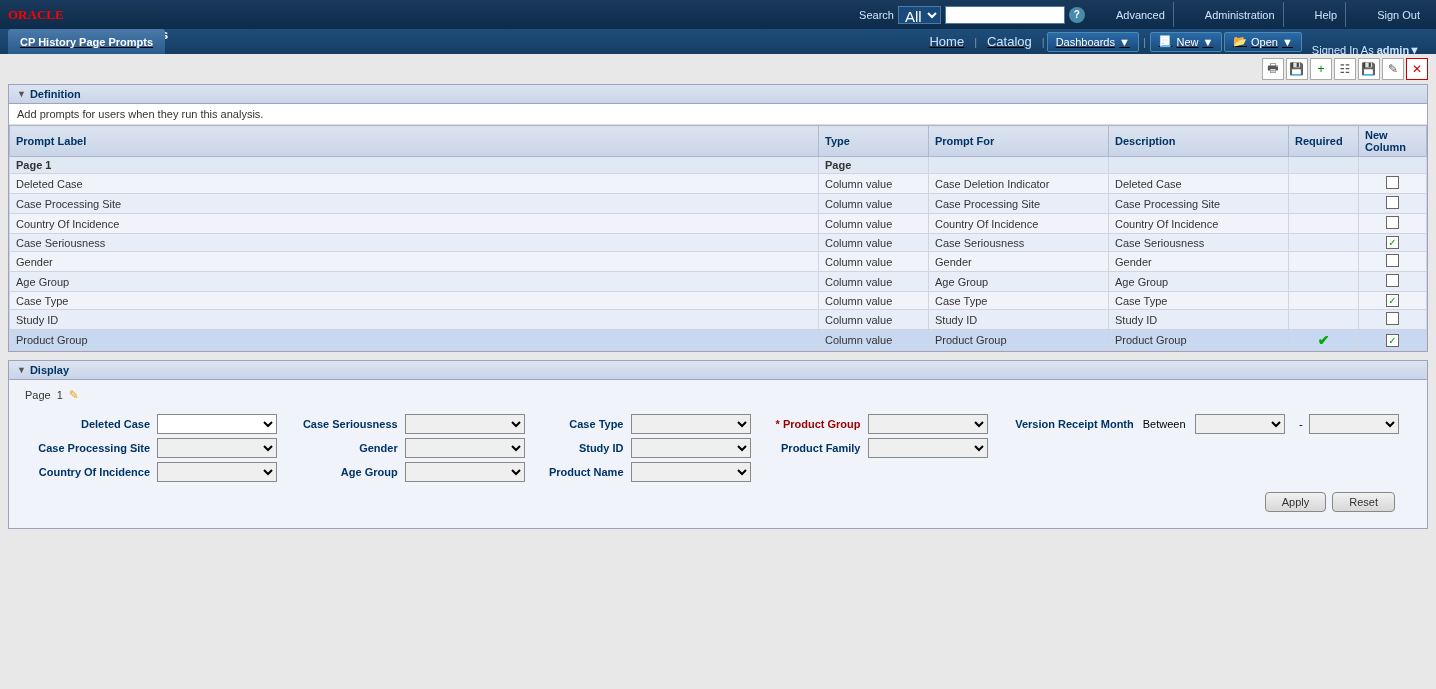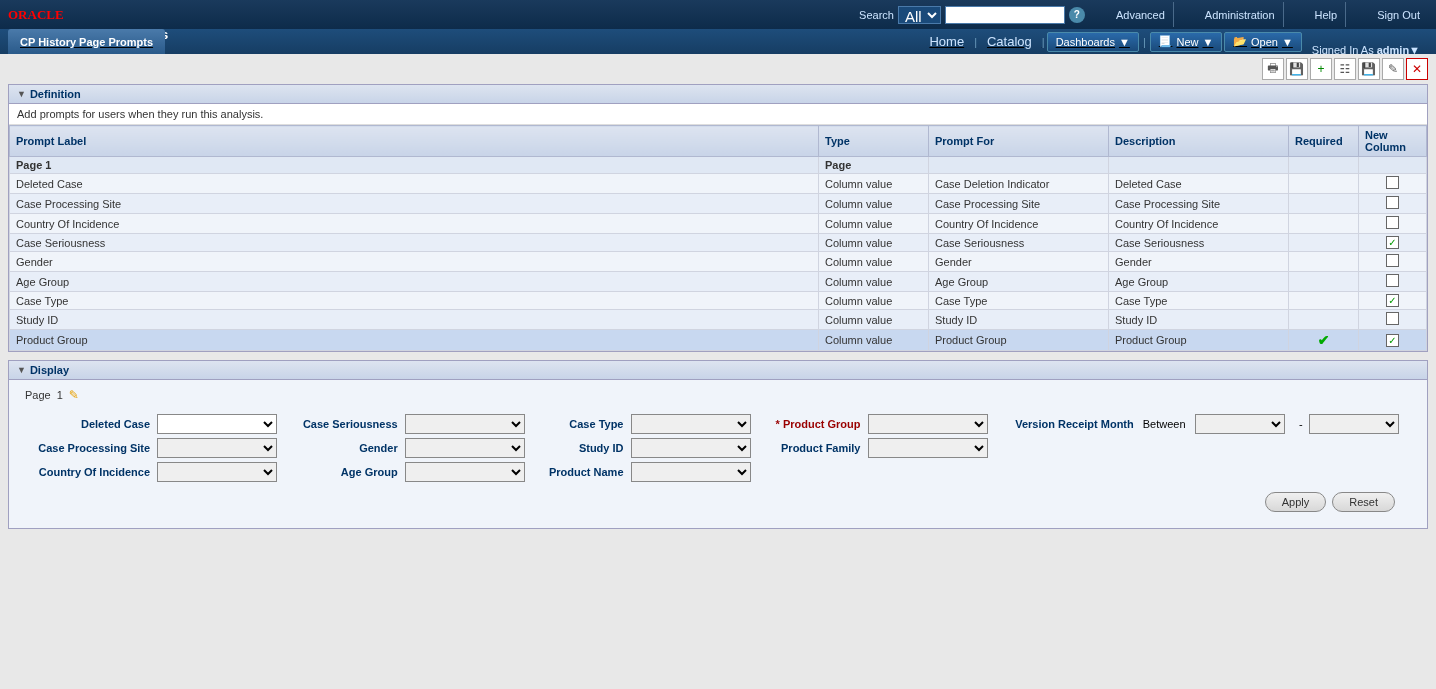--- a/index.html
+++ b/index.html
@@ -148,21 +148,21 @@
       background: #f0f4fa;
     }
     .display-content { padding: 8px 16px; }
     .page-label { font-size: 11px; color: #333; display: flex; align-items: center; gap: 6px; margin-bottom: 10px; }
     .page-edit-icon { color: #e8a000; cursor: pointer; font-size: 12px; }
 
     .action-row { display: flex; justify-content: flex-end; gap: 6px; padding: 8px 16px; }
     .action-btn {
       padding: 3px 16px; font-size: 11px; border: 1px solid #888;
       background: linear-gradient(to bottom, #f0f0f0, #d8d8d8);
-      cursor: pointer; color: #333; border-radius: 10px;
+      cursor: pointer; color: #333; border-radius: 4px;
     }
 
     .filter-table { width: 100%; border-collapse: collapse; }
     .filter-table td { padding: 2px 4px; vertical-align: middle; }
     .filter-table .lbl { font-weight: bold; color: #003366; text-align: right; white-space: nowrap; padding-right: 3px; }
     .filter-table .req-lbl { font-weight: bold; color: #990000; text-align: right; white-space: nowrap; padding-right: 3px; }
     .sel-wrap { display: flex; align-items: center; }
     .sel-wrap select { height: 20px; font-size: 11px; border: 1px solid #888; background: #fff; min-width: 120px; }
   </style>
 </head>

